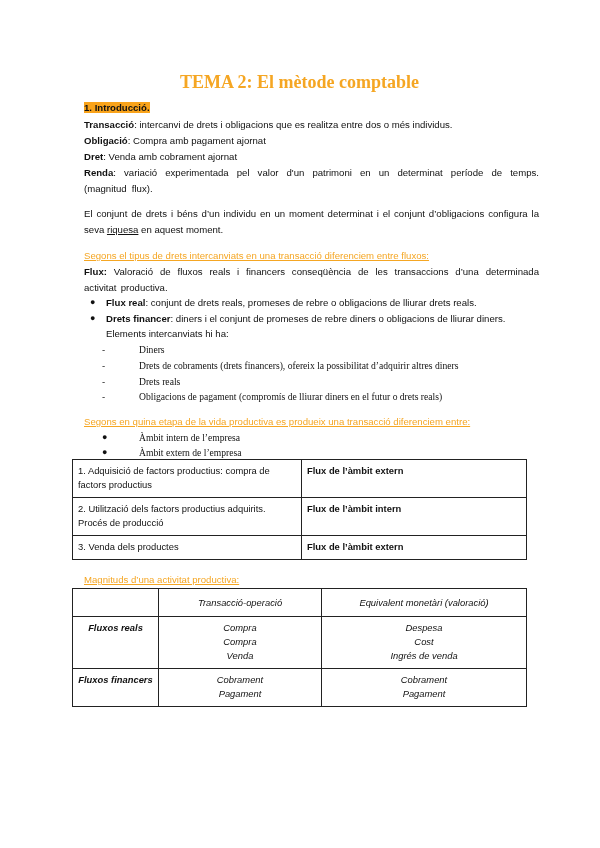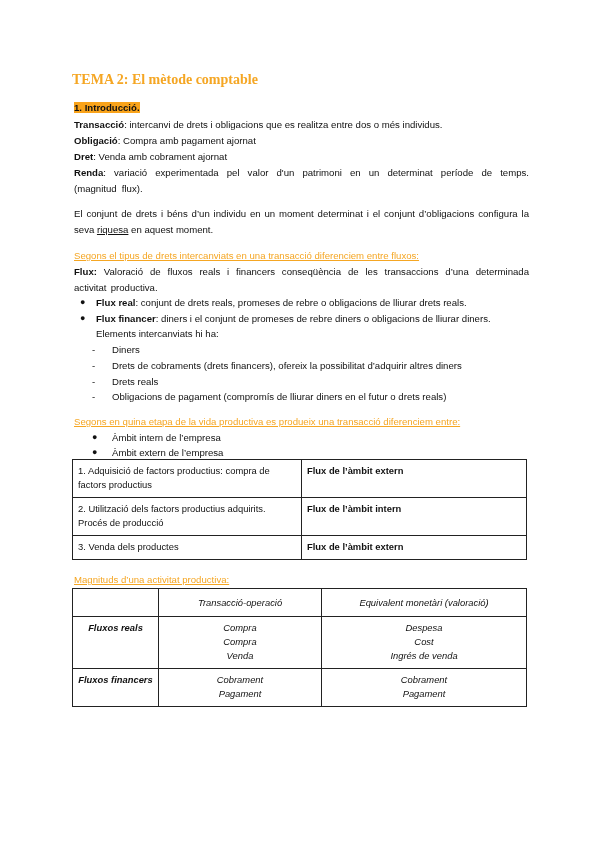--- a/index.html
+++ b/index.html
@@ -1,30 +1,30 @@
 <!DOCTYPE html>
 <html><head>
 <meta charset="utf-8">
 <style>
   html, body { margin:0; padding:0; background:#ffffff; }
   body { width:600px; height:848px; position:relative; overflow:hidden;
          font-family:"Liberation Sans", "DejaVu Sans", sans-serif; color:#111; }
   .page { position:absolute; left:72px; top:0; width:455px; }
-  .title { position:absolute; left:0; top:72px; width:455px; 
-           font-family:"Liberation Serif", serif; font-weight:bold; font-size:14px; color:#f5a623; }
-  .t { position:absolute; left:2px; width:455px; font-size:9.6px; line-height:15.5px; white-space:nowrap; }
+  .title { position:absolute; left:0; top:72px; width:455px; text-align:center;
+           font-family:"Liberation Serif", serif; font-weight:bold; font-size:18px; color:#f5a623; }
+  .t { position:absolute; left:12px; width:455px; font-size:9.6px; line-height:15.5px; white-space:nowrap; }
   .just { white-space:normal; text-align:justify; }
   .b { font-weight:bold; }
   .hl { background:#f9a31a; font-weight:bold; }
   .sub { color:#f5a623; text-decoration:underline; }
   .u { text-decoration:underline; }
   .bullet { position:absolute; left:6px; font-size:9px; }
   .bul-text { position:absolute; left:22px; }
   .dash { position:absolute; left:18px; }
-  .dash-text { position:absolute; left:38px; }
+  .dash-text { position:absolute; left:55px;font-family:Liberation Serif, serif; }
   table { border-collapse:collapse; position:absolute; font-size:9.4px; }
   td { border:1.4px solid #222; vertical-align:top; padding:4px 5px; line-height:14px; }
   .t2 td { text-align:center; }
 </style>
 </head>
 <body>
 
 <div class="page">
 
   <div class="title">TEMA 2: El mètode comptable</div>
@@ -55,21 +55,21 @@
   <div class="t just" style="top:264px; word-spacing:1.5px;">
     <span class="b">Flux:</span><span> Valoració de fluxos reals i financers conseqüència de les transaccions d’una determinada activitat productiva.</span>
   </div>
 
   <div class="t" style="top:295px;">
     <span class="bullet">●</span>
     <span class="bul-text"><span class="b">Flux real</span><span>: conjunt de drets reals, promeses de rebre o obligacions de lliurar drets reals.</span></span>
   </div>
   <div class="t" style="top:311px;">
     <span class="bullet">●</span>
-    <span class="bul-text"><span class="b">Flux financer</span><span>: diners i el conjunt de promeses de rebre diners o obligacions de lliurar diners.</span></span>
+    <span class="bul-text"><span class="b">Drets financer</span><span>: diners i el conjunt de promeses de rebre diners o obligacions de lliurar diners.</span></span>
   </div>
   <div class="t" style="top:326px;">
     <span class="bul-text">Elements intercanviats hi ha:</span>
   </div>
 
   <div class="t" style="top:342px;">
     <span class="dash">-</span>
       <span class="dash-text">Diners</span>
   </div>
   <div class="t" style="top:358px;">

